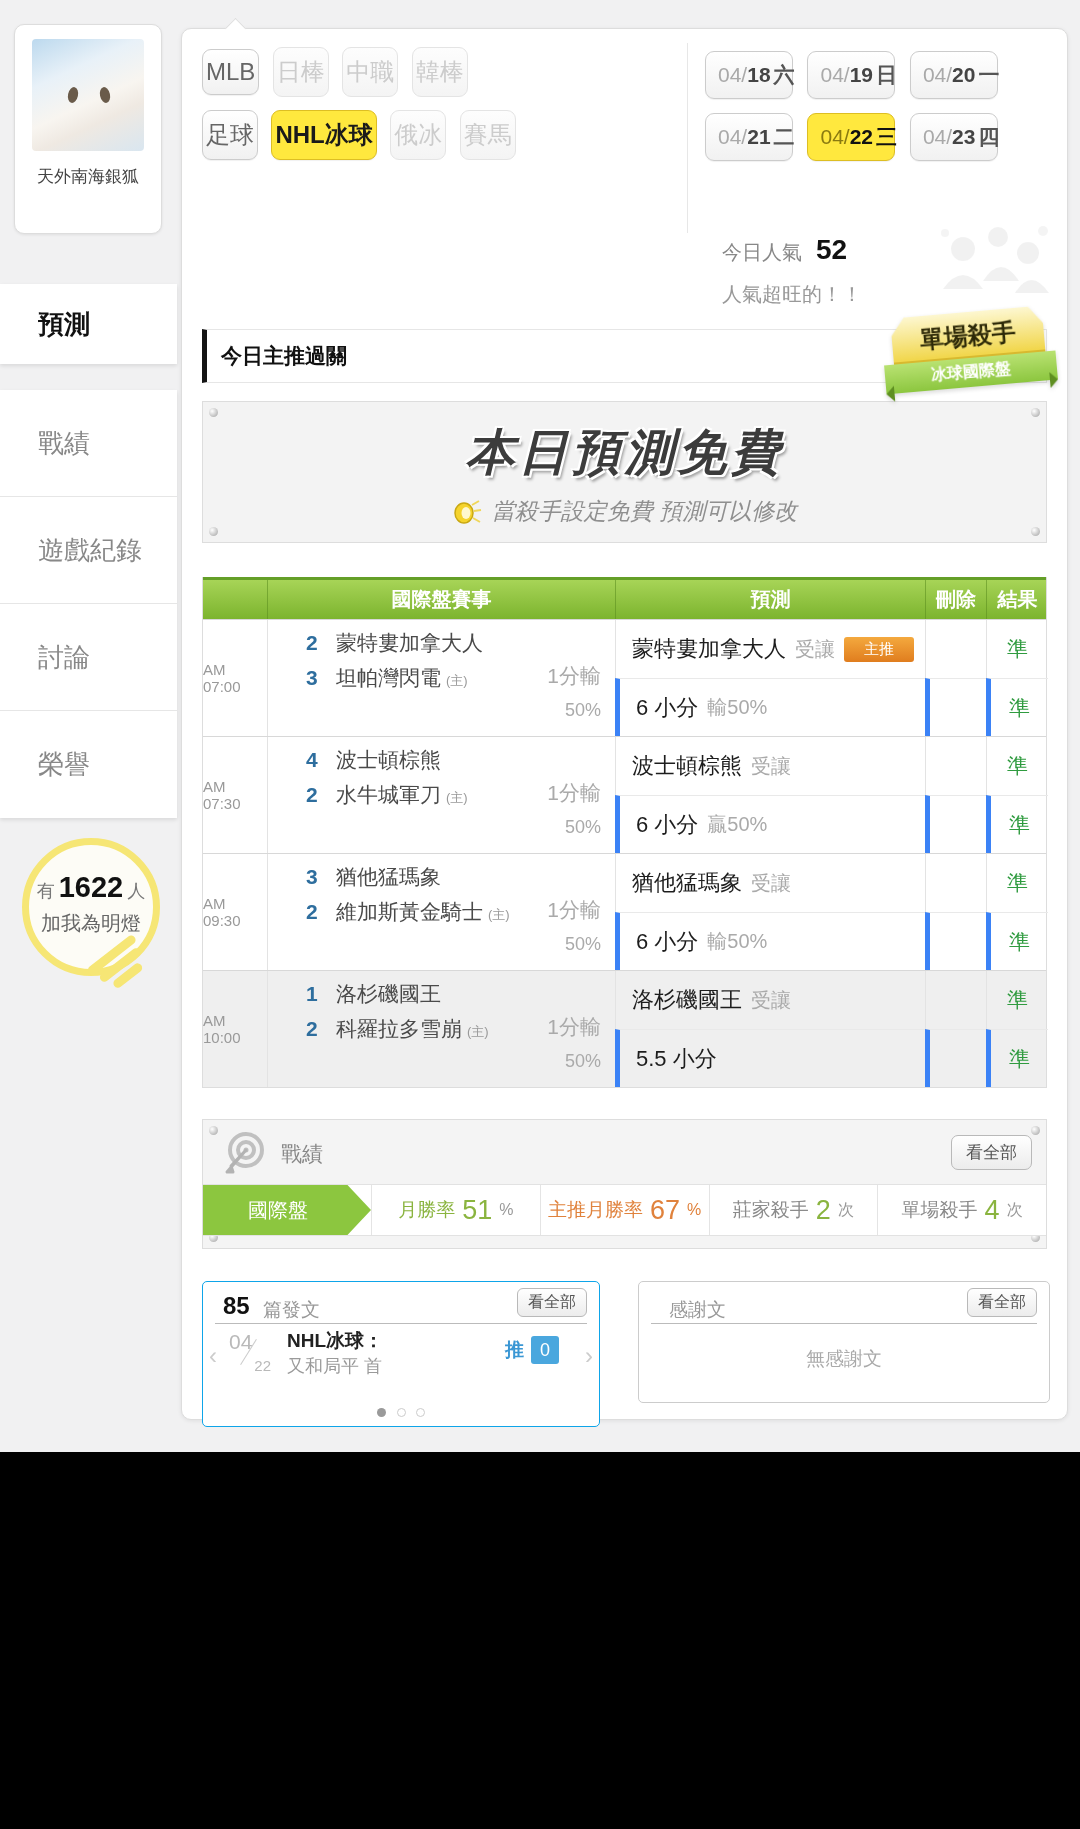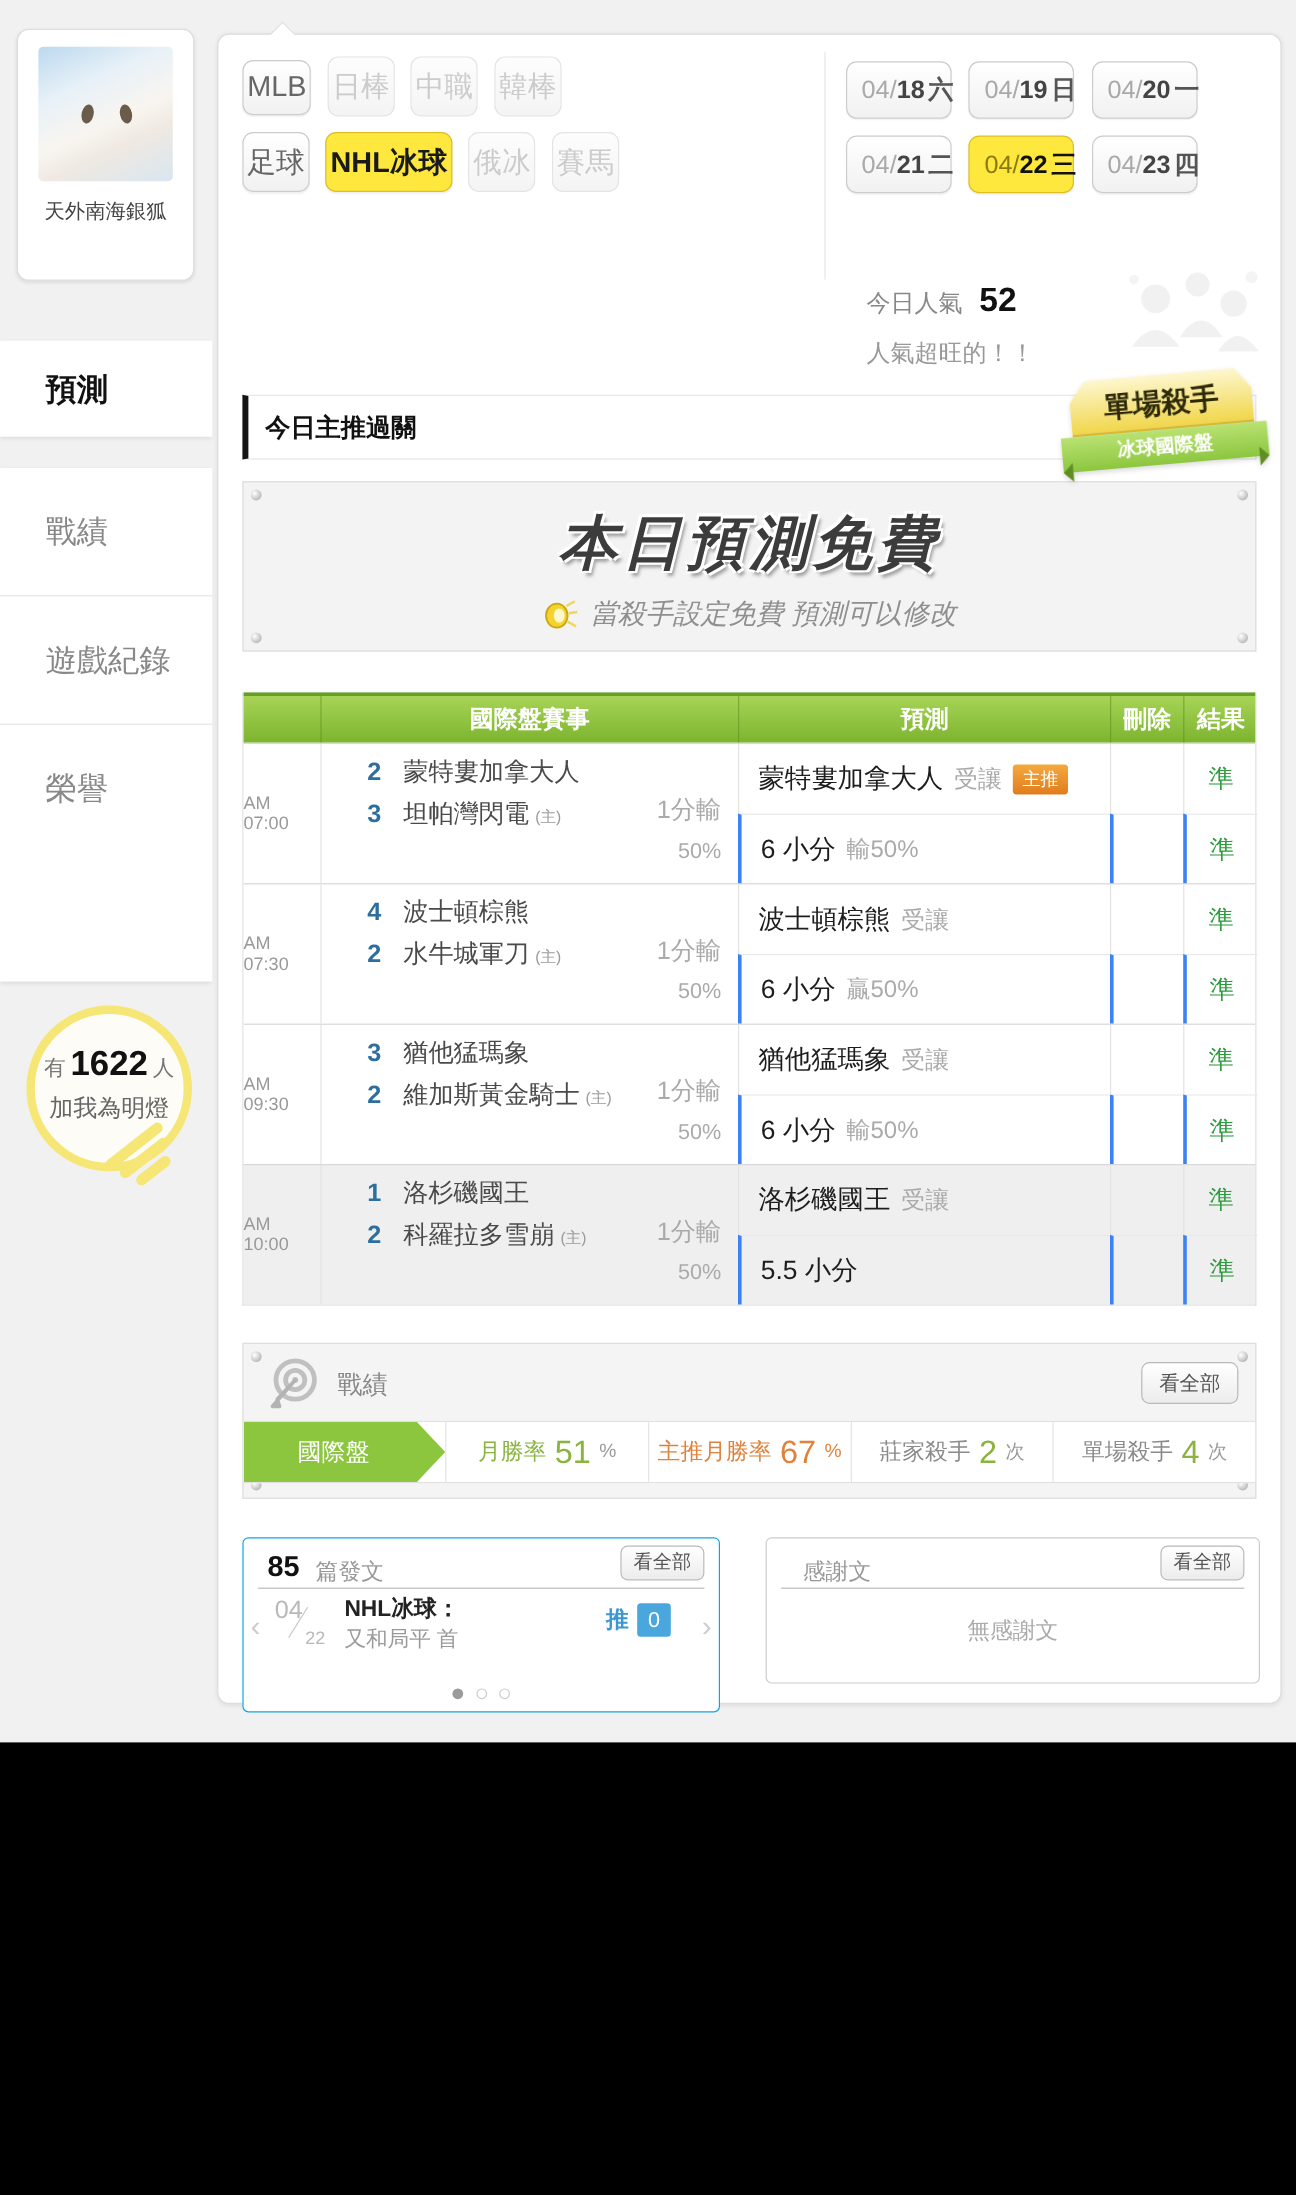--- a/index.html
+++ b/index.html
@@ -84,26 +84,26 @@
   .game:first-of-type { border-top:none; }
   .c-time { grid-row:1/3; display:flex; align-items:center; justify-content:center; font-size:15px; color:#999; }
   .c-game { grid-row:1/3; position:relative; border-left:1px solid #e3e3e3; padding:9px 12px 0 38px; }
   .g-line { display:flex; align-items:baseline; margin-bottom:7px; }
   .g-score { width:30px; font-size:21px; font-weight:bold; color:#2e6e9e; }
   .g-team { font-size:21px; color:#4a4a4a; }
   .g-tag { font-size:13px; color:#999; margin-left:5px; }
   .g-odds { position:absolute; right:14px; top:40px; text-align:right; color:#aaa; font-size:21px; line-height:1.55; }
   .g-odds .pct { font-size:18px; }
   .c-pred1,.c-del1,.c-res1 { border-left:1px solid #e3e3e3; }
-  .c-pred2,.c-del2,.c-res2 { border-left:3px solid #3b82f6; border-top:1px solid #e9e9e9; }
+  .c-pred2,.c-del2,.c-res2 { border-left:5px solid #3b82f6; border-top:1px solid #e9e9e9; }
   .c-pred1,.c-pred2 { display:flex; align-items:center; padding-left:16px; gap:9px; }
   .p-team { font-size:22px; color:#1d1d1d; }
   .p-type { font-size:20px; color:#aaa; }
   .p-note { font-size:20px; color:#aaa; }
-  .main-pick-badge { background:linear-gradient(#f4a93e,#e07d1e); color:#fff; font-size:15px; padding:3px 8px; border-radius:3px; }
+  .main-pick-badge { background:linear-gradient(#f4a93e,#e07d1e); color:#fff; font-size:15px; padding:3px 20px; border-radius:3px; }
   .c-res1,.c-res2 { display:flex; align-items:center; justify-content:center; font-size:21px; color:#2f9b3f; }
 
   
   .record-panel { position:absolute; left:20px; top:1090px; width:845px; height:130px; background:#f4f4f4; border:1px solid #ddd; }
   .rec-head { position:relative; height:66px; }
   .target-icon { position:absolute; left:16px; top:8px; }
   .rec-title { position:absolute; left:78px; top:20px; font-size:21px; color:#888; }
   .view-all { position:absolute; right:14px; top:15px; padding:5px 14px; font-size:17px; color:#555; background:linear-gradient(#fff,#ececec); border:1px solid #b9b9b9; border-radius:7px; cursor:pointer; }
   .stats-bar { position:absolute; left:0; bottom:12px; width:100%; height:52px; background:#fff; display:flex; border-top:1px solid #e2e2e2; border-bottom:1px solid #e2e2e2; }
   .league-chip { width:168px; background:#8cc63f; clip-path:polygon(0 0,86% 0,100% 50%,86% 100%,0 100%); color:#fff; font-size:20px; display:flex; align-items:center; justify-content:center; padding-right:18px; }
@@ -147,20 +147,21 @@
     <div class="avatar"></div>
     <div class="profile-name">天外南海銀狐</div>
   </div>
 
   <div class="nav-block1">
     <div class="nav-item active">預測</div>
   </div>
   <div class="nav-block2">
     <div class="nav-item">戰績</div>
     <div class="nav-item">遊戲紀錄</div>
+    <div class="nav-item">討論</div>
     <div class="nav-item">榮譽</div>
   </div>
 
   <div class="beacon">
     <div class="beacon-line1"><span>有</span><b>1622</b><span>人</span></div>
     <div class="beacon-line2">加我為明燈</div>
   </div>
   <div class="bulb-base">
       <span></span>
       <span></span>

